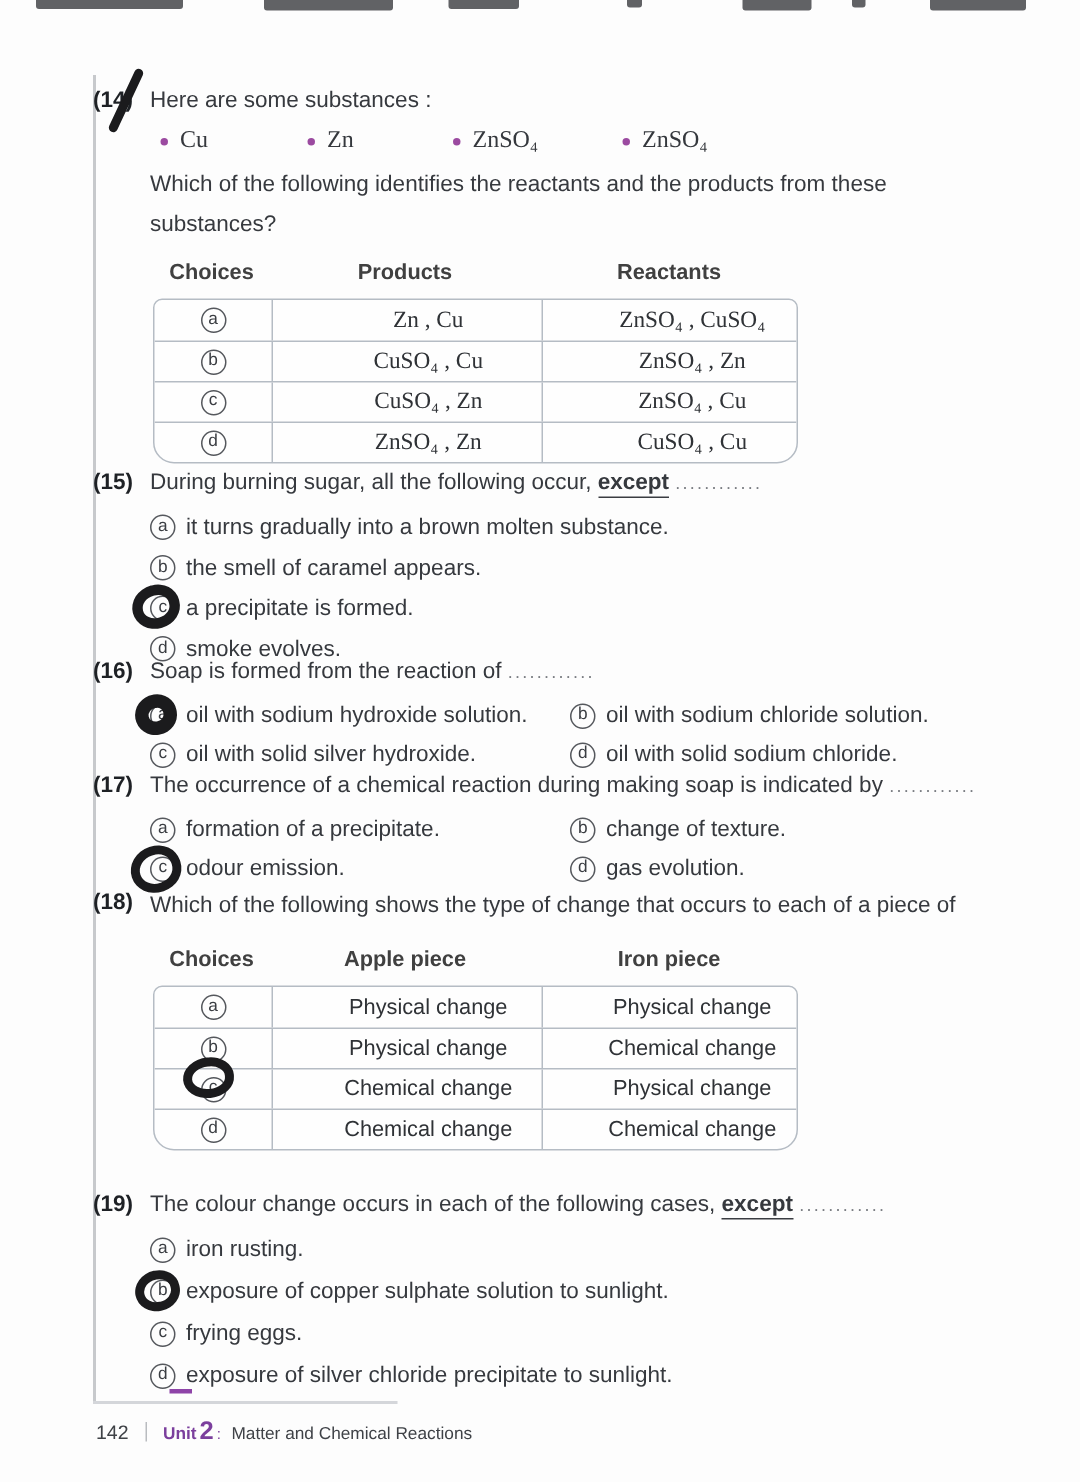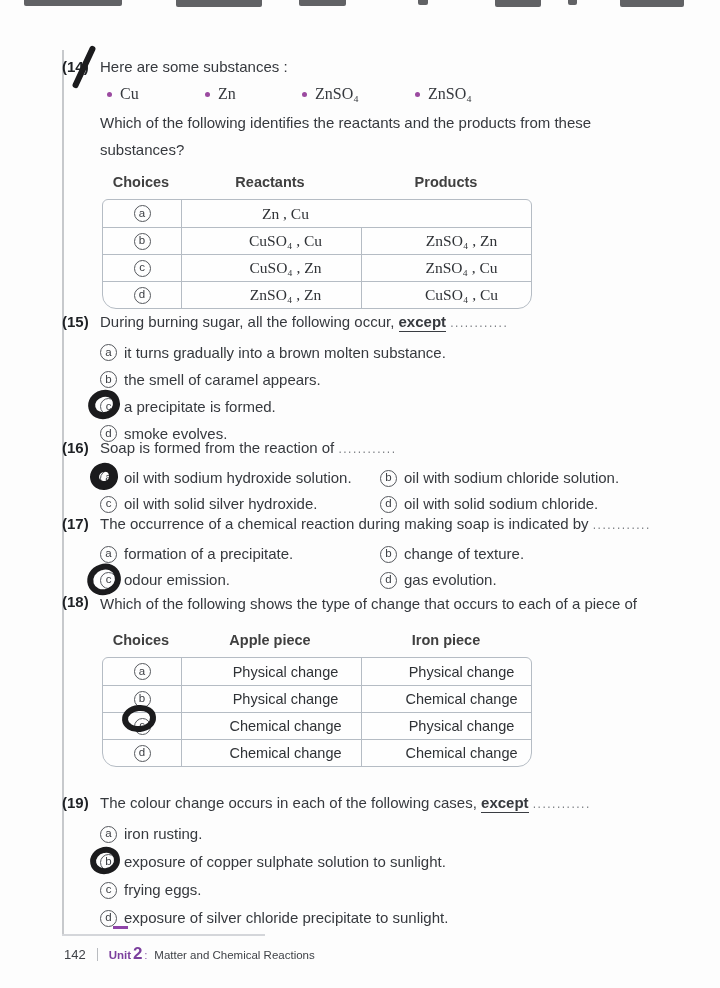--- a/index.html
+++ b/index.html
@@ -112,29 +112,30 @@
               <span class="bullet"></span>
               <span class="chem">ZnSO₄</span>
             </span>
         </div>
         <div class="ln">Which of the following identifies the reactants and the products from these</div>
         <div class="ln">substances?</div>
 
         <div class="tbl">
           <div class="tbl-head">
             <div>Choices</div>
+            <div>Products</div>
             <div>Reactants</div>
-            <div>Products</div>
           </div>
           <div class="tbl-box">
             <div class="tbl-row">
               <div class="tbl-cell">
                   <span class="lt">a</span>
                 </div>
               <div class="tbl-cell chem">Zn , Cu</div>
+              <div class="tbl-cell chem">ZnSO₄ , CuSO₄</div>
             </div>
             <div class="tbl-row">
               <div class="tbl-cell">
                   <span class="lt">b</span>
                 </div>
               <div class="tbl-cell chem">CuSO₄ , Cu</div>
               <div class="tbl-cell chem">ZnSO₄ , Zn</div>
             </div>
             <div class="tbl-row">
               <div class="tbl-cell">

